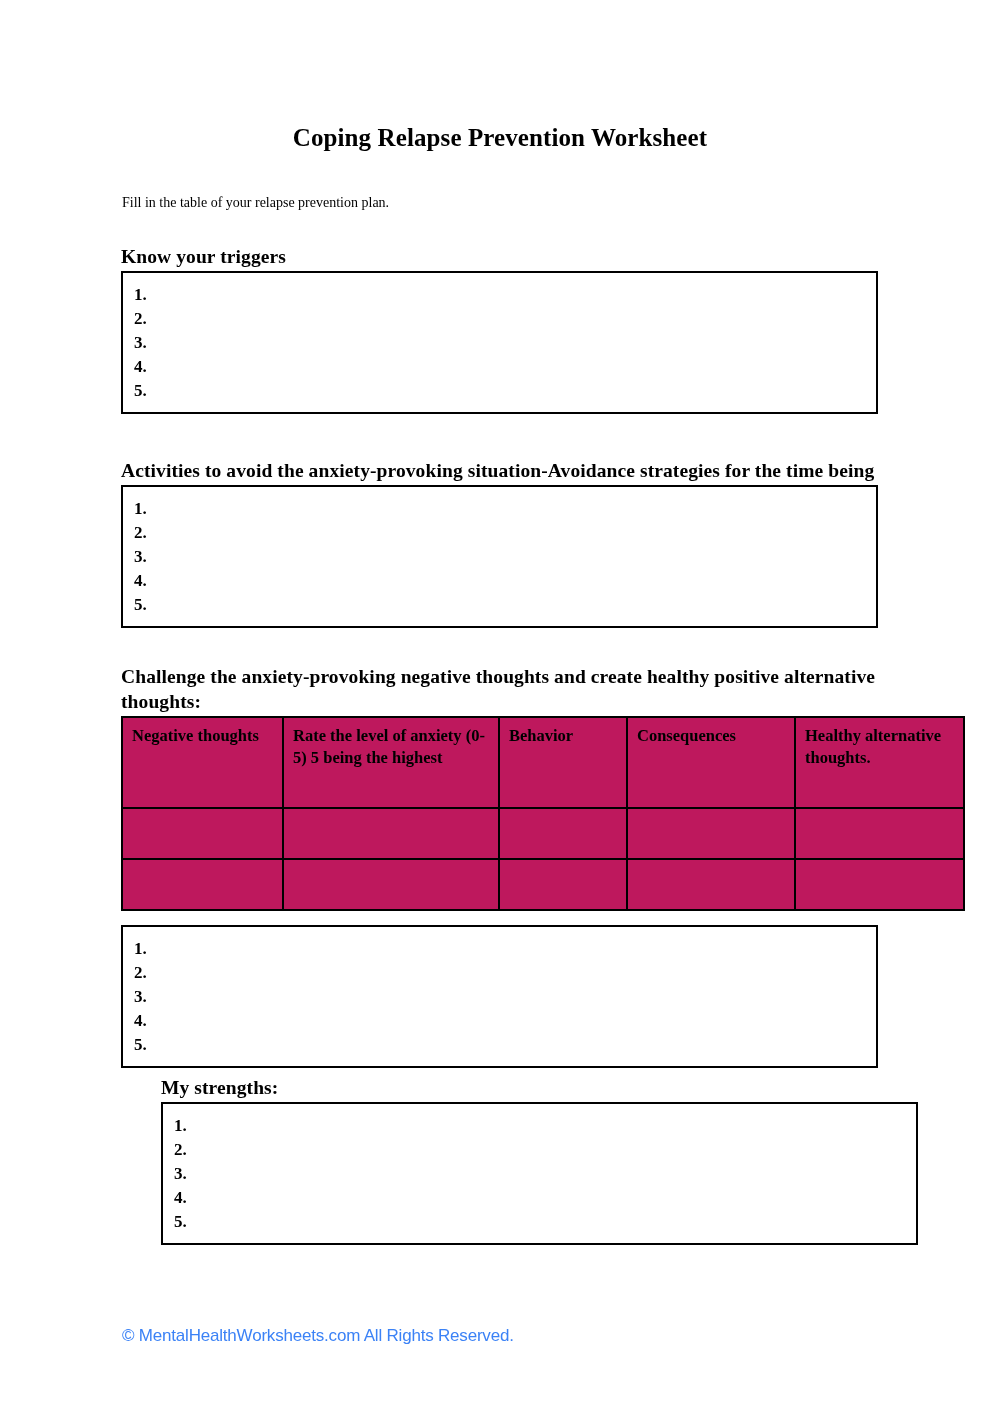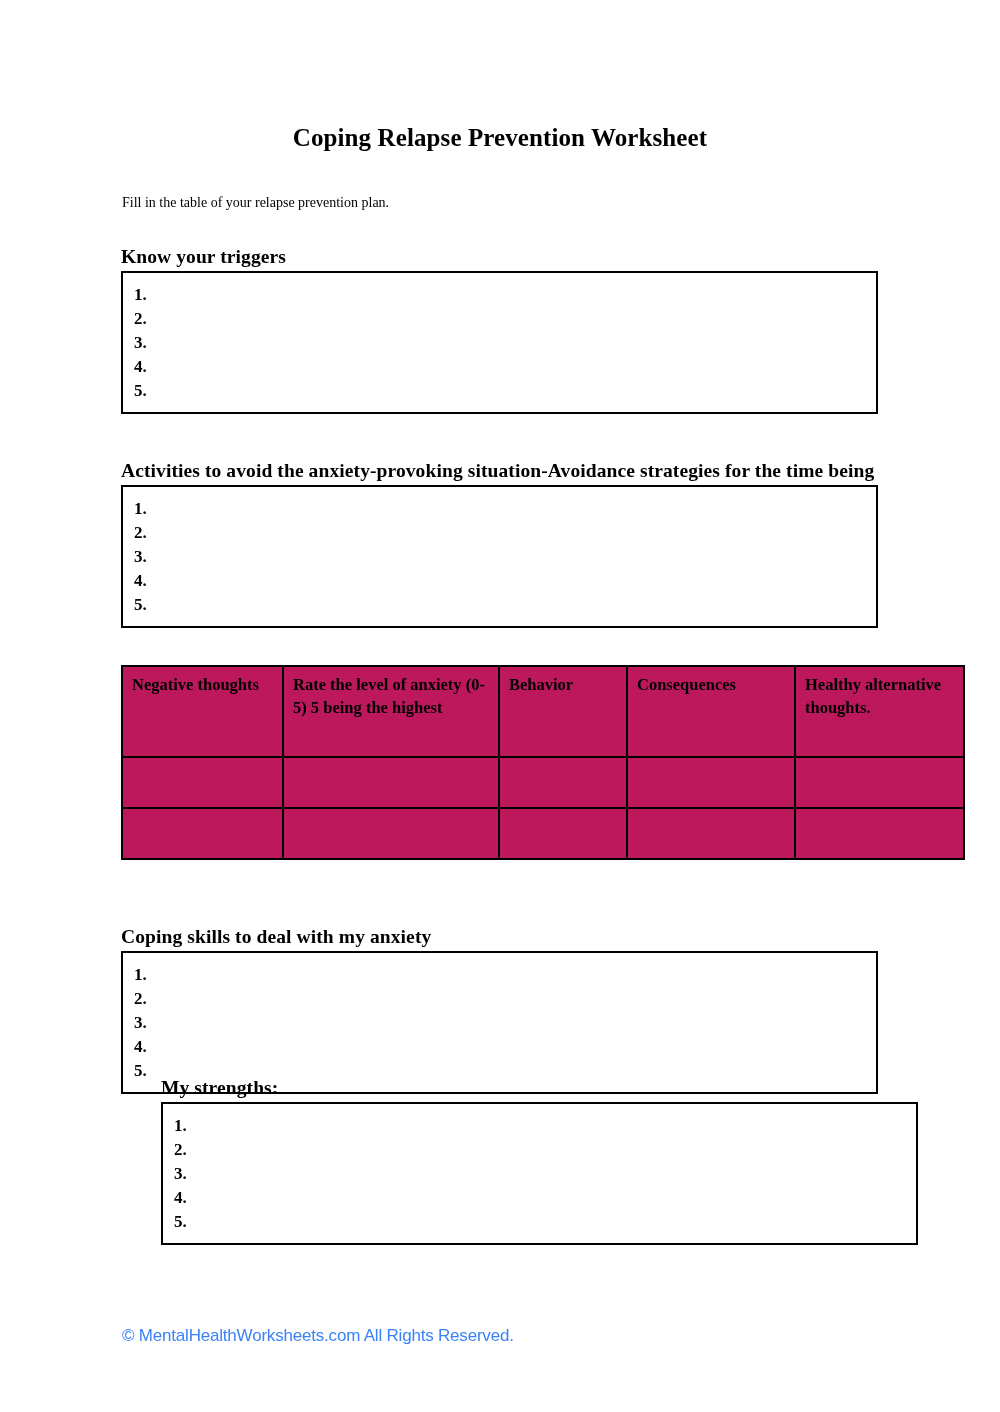--- a/index.html
+++ b/index.html
@@ -153,20 +153,21 @@
         <li>1.</li>
         <li>2.</li>
         <li>3.</li>
         <li>4.</li>
         <li>5.</li>
       </ul>
     </div>
   </div>
 
   <div class="section" style="top: 665px;">
+    <div class="section-heading">Challenge the anxiety-provoking negative thoughts and create healthy positive alternative thoughts:</div>
     <table class="cbt-table">
       <thead>
         <tr>
           <th class="col-1">Negative thoughts</th>
           <th class="col-2">Rate the level of anxiety (0-5) 5 being the highest</th>
           <th class="col-3">Behavior</th>
           <th class="col-4">Consequences</th>
           <th class="col-5">Healthy alternative thoughts.</th>
         </tr>
       </thead>
@@ -183,21 +184,20 @@
           <td class="col-2"></td>
           <td class="col-3"></td>
           <td class="col-4"></td>
           <td class="col-5"></td>
         </tr>
       </tbody>
     </table>
   </div>
 
   <div class="section" style="top: 925px;">
-    <div class="section-heading">Coping skills to deal with my anxiety</div>
     <div class="fill-box">
       <ul class="fill-list">
         <li>1.</li>
         <li>2.</li>
         <li>3.</li>
         <li>4.</li>
         <li>5.</li>
       </ul>
     </div>
   </div>

